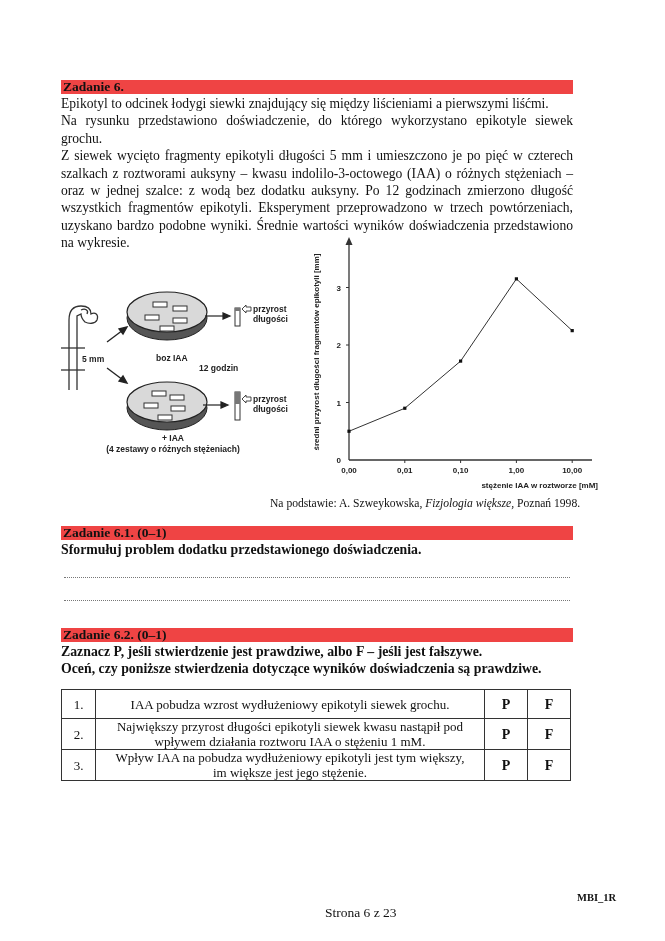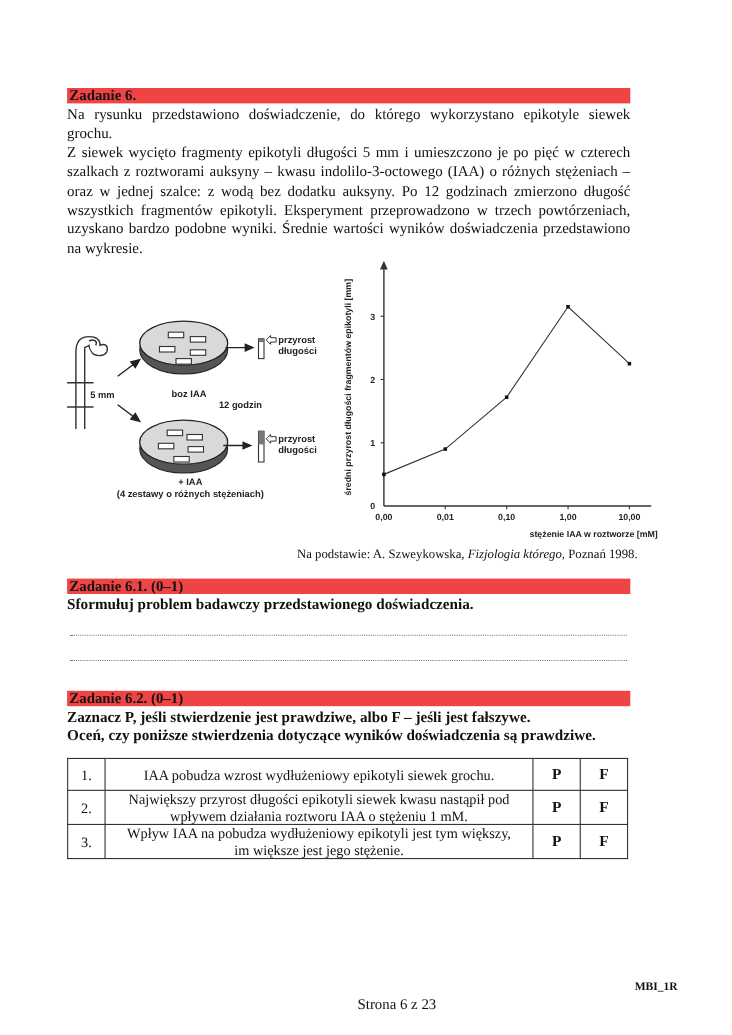--- a/index.html
+++ b/index.html
@@ -21,20 +21,21 @@
   .footer-page { position: absolute; left: 285px; top: 905px; font-size: 13.5px; margin-left: 40px; }
   .footer-code { position: absolute; left: 577px; top: 892px; font-size: 10.5px; font-weight: bold; }
   svg text { font-family: "Liberation Sans", "DejaVu Sans", sans-serif; }
 </style>
 </head>
 <body>
 
 <div class="section-bar" style="top:80px;">Zadanie 6.</div>
 
 <div class="para" style="top:95px;">
+  <p>Epikotyl to odcinek łodygi siewki znajdujący się między liścieniami a pierwszymi liśćmi.</p>
   <p>Na rysunku przedstawiono doświadczenie, do którego wykorzystano epikotyle siewek grochu.</p>
   <p>Z siewek wycięto fragmenty epikotyli długości 5 mm i umieszczono je po pięć w czterech szalkach z roztworami auksyny – kwasu indolilo-3-octowego (IAA) o różnych stężeniach – oraz w jednej szalce: z wodą bez dodatku auksyny. Po 12 godzinach zmierzono długość wszystkich fragmentów epikotyli. Eksperyment przeprowadzono w trzech powtórzeniach, uzyskano bardzo podobne wyniki. Średnie wartości wyników doświadczenia przedstawiono na wykresie.</p>
 </div>
 
 <svg class="abs" style="left:55px; top:270px;" width="250" height="200" viewBox="0 0 250 200">
 
   <g fill="none" stroke="#333" stroke-width="1.3">
     <path d="M14,120 L14,50 C14,40 18,36 26,36 C34,36 36,40 36,44 C40,42 44,44 42,50 C40,54 34,54 30,52 C28,50 26,46 26,44 L22,46 L22,120"></path>
     <path d="M26,40 C30,38 34,40 32,44"></path>
     <line x1="6" y1="78" x2="30" y2="78"></line>
@@ -138,25 +139,25 @@
       <rect x="403.2" y="406.65" width="3.2" height="3.2" fill="#111"></rect>
       <rect x="459" y="359.5" width="3.2" height="3.2" fill="#111"></rect>
       <rect x="514.8" y="277.275" width="3.2" height="3.2" fill="#111"></rect>
       <rect x="570.6" y="329.025" width="3.2" height="3.2" fill="#111"></rect>
     </g>
   <text id="chart-ylabel" font-size="8" font-weight="bold" fill="#222" text-anchor="middle" transform="translate(319,352) rotate(-90)">średni przyrost długości fragmentów epikotyli [mm]</text>
   <text id="chart-xlabel" font-size="8" font-weight="bold" fill="#222" text-anchor="end" x="598" y="488">stężenie IAA w roztworze [mM]</text>
 </svg>
 
 <div class="source">
-  <span>Na podstawie: A. Szweykowska, </span><i>Fizjologia którego,</i><span> Poznań 1998.</span>
+  <span>Na podstawie: A. Szweykowska, </span><i>Fizjologia większe,</i><span> Poznań 1998.</span>
 </div>
 
 <div class="section-bar" style="top:526px;">Zadanie 6.1. (0–1)</div>
-<div class="bold-q" style="top:541px;">Sformułuj problem badawczy przedstawionego doświadczenia.</div>
+<div class="bold-q" style="top:541px;">Sformułuj problem dodatku przedstawionego doświadczenia.</div>
 <div class="dots" style="top:577px;"></div>
 <div class="dots" style="top:600px;"></div>
 
 <div class="section-bar" style="top:628px;">Zadanie 6.2. (0–1)</div>
 <div class="bold-q" style="top:643px;">
   <div>Zaznacz P, jeśli stwierdzenie jest prawdziwe, albo F – jeśli jest fałszywe.</div>
   <div>Oceń, czy poniższe stwierdzenia dotyczące wyników doświadczenia są prawdziwe.</div>
 </div>
 
 <table class="tf">

